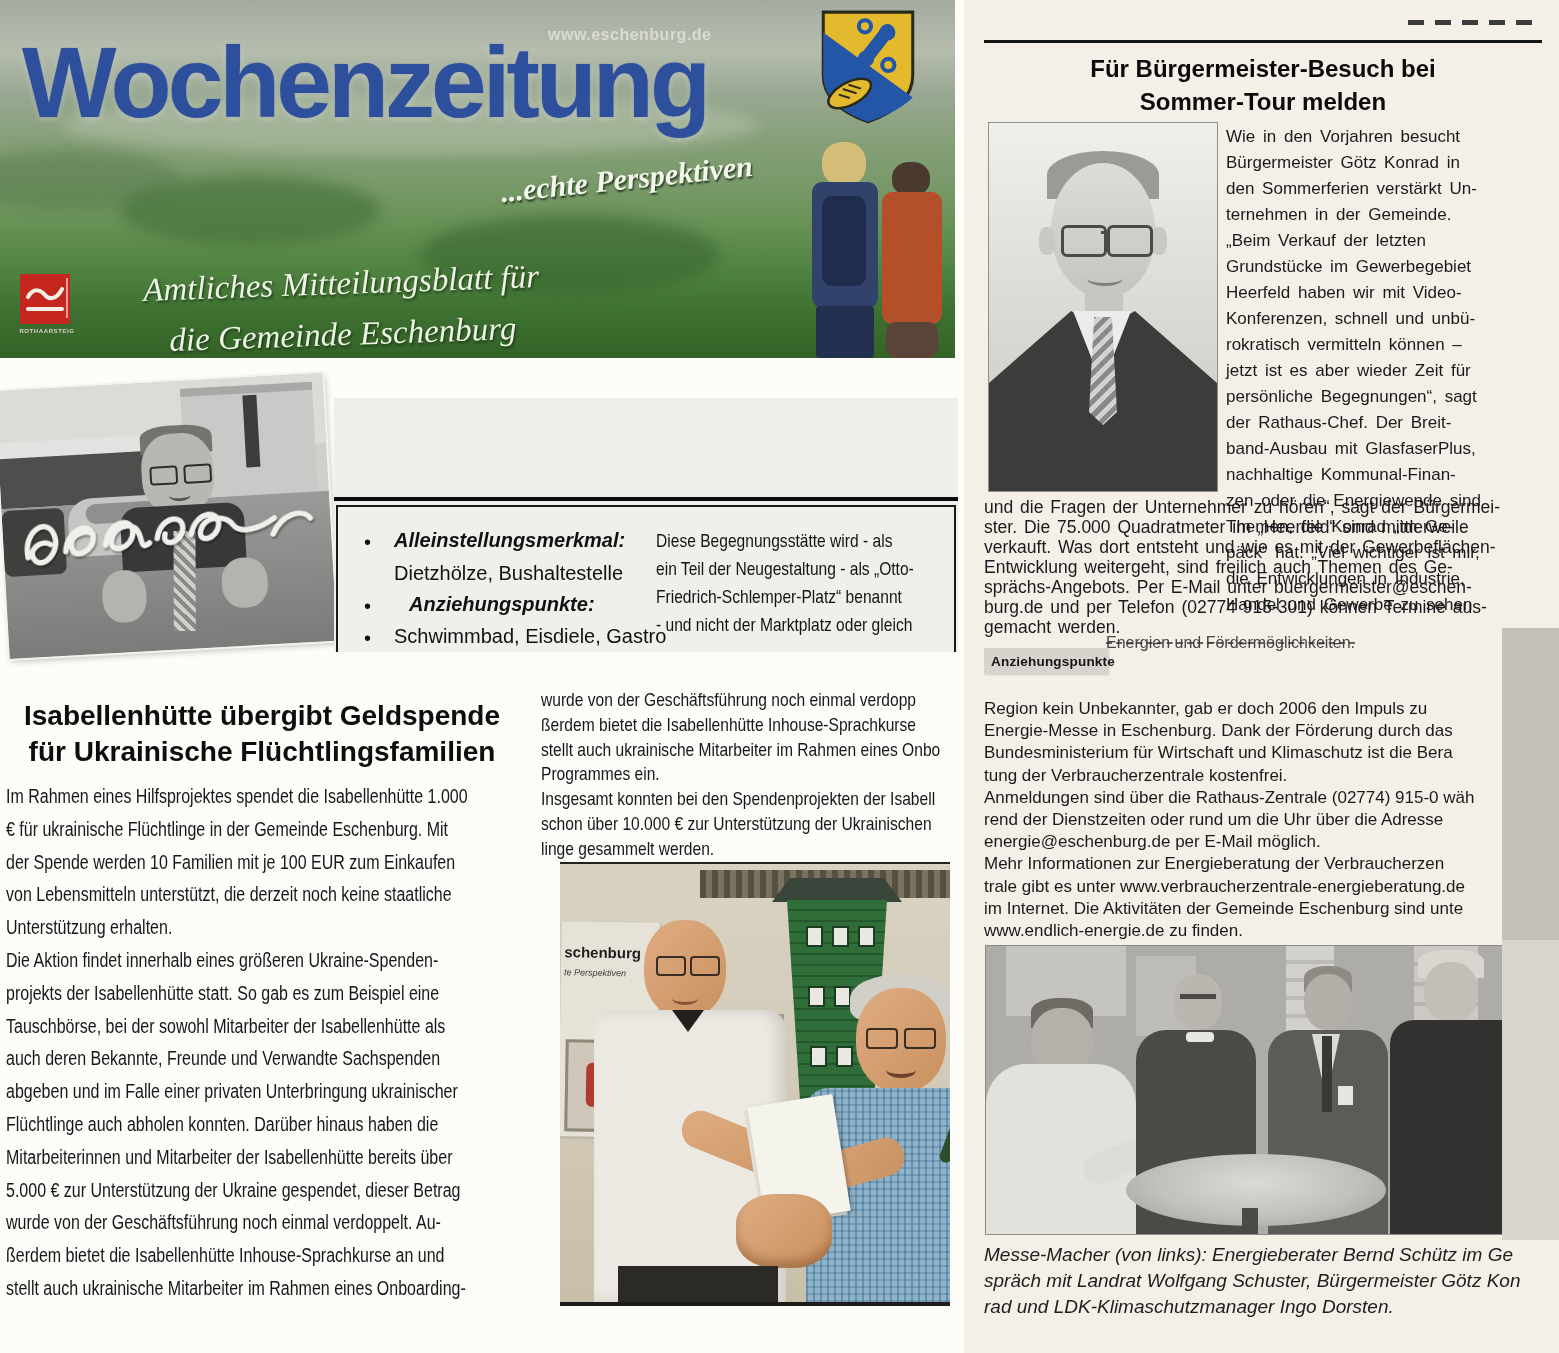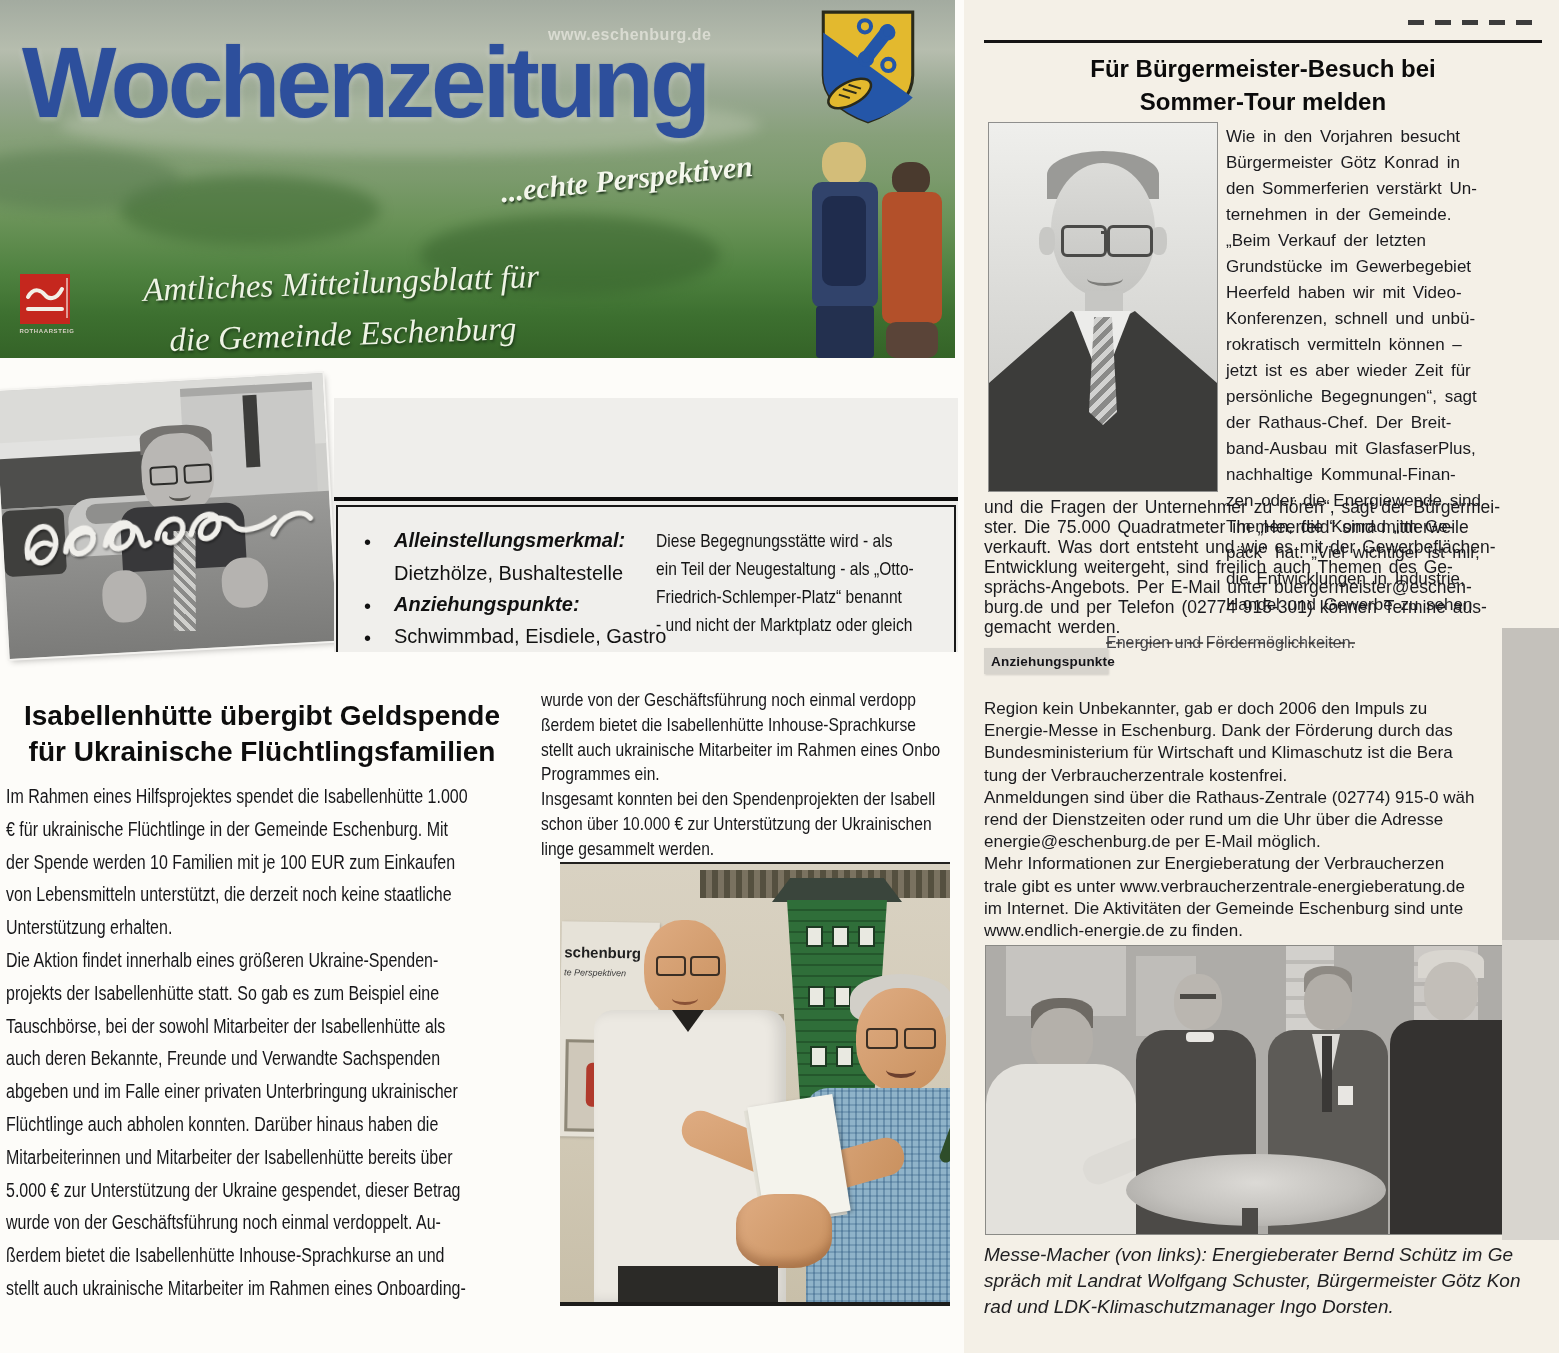--- a/index.html
+++ b/index.html
@@ -169,21 +169,21 @@
     </svg>
   </div>
 
   <div id="fivea" class="abs">
     <div id="fivea-rule"></div>
     <div id="fivea-box">
       <span class="bullet-dot" style="left:26px;top:24px;">•</span>
       <span class="abs b-label" style="left:56px;top:22px;">Alleinstellungsmerkmal:</span>
       <span class="abs b-text" style="left:56px;top:55px;">Dietzhölze, Bushaltestelle</span>
       <span class="bullet-dot" style="left:26px;top:88px;">•</span>
-      <span class="abs b-label" style="left:56px;top:86px;">Anziehungspunkte:</span>
+      <span class="abs b-label" style="left:71px;top:86px;">Anziehungspunkte:</span>
       <span class="bullet-dot" style="left:26px;top:120px;">•</span>
       <span class="abs b-text" style="left:56px;top:118px;">Schwimmbad, Eisdiele, Gastro</span>
       <div id="fivea-right" class="lines">Diese Begegnungsstätte wird - als
 ein Teil der Neugestaltung - als „Otto-
 Friedrich-Schlemper-Platz“ benannt
 - und nicht der Marktplatz oder gleich</div>
     </div>
   </div>
 
   <div id="isab-headline" class="abs lines">Isabellenhütte übergibt Geldspende

